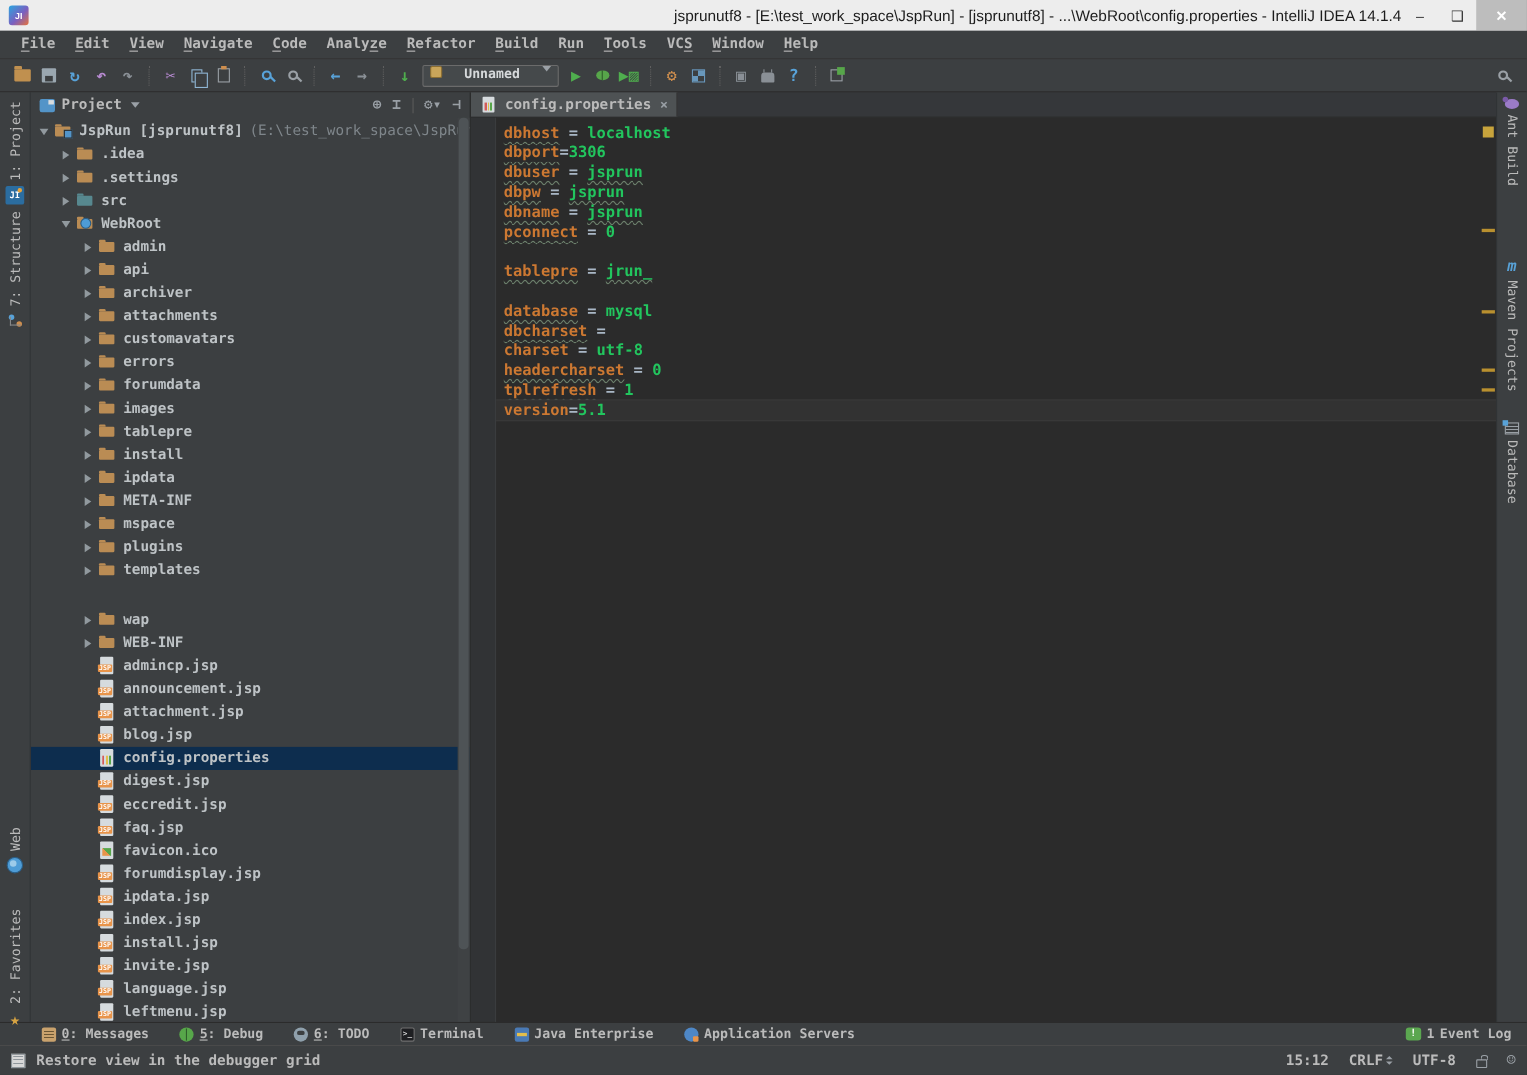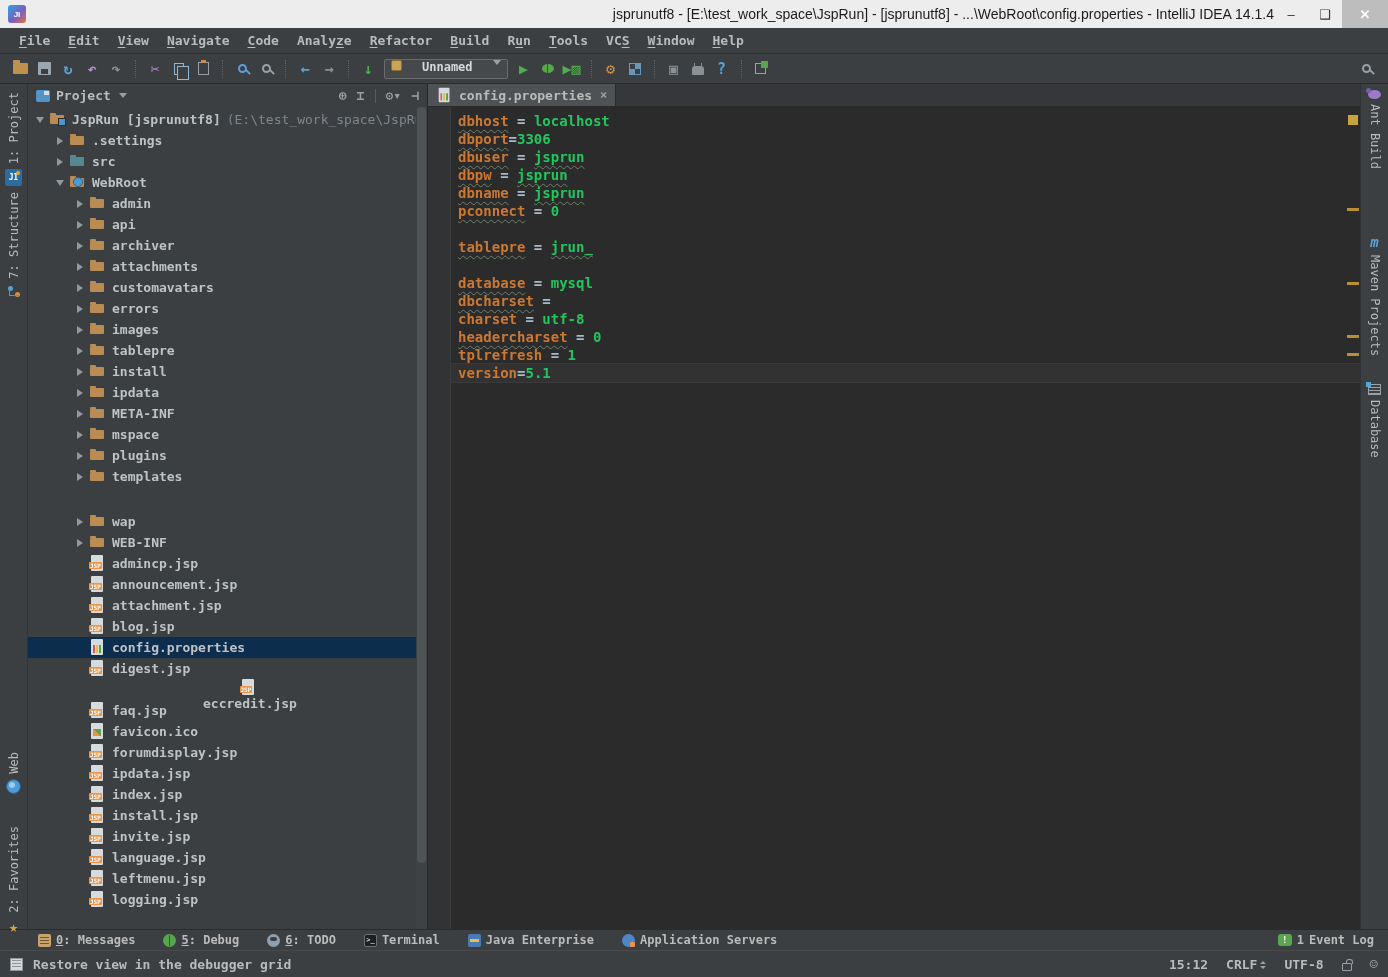--- a/index.html
+++ b/index.html
@@ -325,20 +325,29 @@
             <span class="t-label">JspRun [jsprunutf8]</span>
             <span class="t-extra"> (E:\test_work_space\JspRun)</span>
           </div>
           <div class="trow" style="padding-left: 25px;">
             <span class="ar">
               <span class="tri-c"></span>
             </span>
             <span class="ticon t-folder">
               <span class="f-base"></span>
             </span>
+            <span class="t-label">.idea</span>
+          </div>
+          <div class="trow" style="padding-left: 25px;">
+            <span class="ar">
+              <span class="tri-c"></span>
+            </span>
+            <span class="ticon t-folder">
+              <span class="f-base"></span>
+            </span>
             <span class="t-label">.settings</span>
           </div>
           <div class="trow" style="padding-left: 25px;">
             <span class="ar">
               <span class="tri-c"></span>
             </span>
             <span class="ticon t-src">
               <span class="f-base"></span>
             </span>
             <span class="t-label">src</span>
@@ -406,20 +415,29 @@
             </span>
             <span class="t-label">errors</span>
           </div>
           <div class="trow" style="padding-left: 45px;">
             <span class="ar">
               <span class="tri-c"></span>
             </span>
             <span class="ticon t-folder">
               <span class="f-base"></span>
             </span>
+            <span class="t-label">forumdata</span>
+          </div>
+          <div class="trow" style="padding-left: 45px;">
+            <span class="ar">
+              <span class="tri-c"></span>
+            </span>
+            <span class="ticon t-folder">
+              <span class="f-base"></span>
+            </span>
             <span class="t-label">images</span>
           </div>
           <div class="trow" style="padding-left: 45px;">
             <span class="ar">
               <span class="tri-c"></span>
             </span>
             <span class="ticon t-folder">
               <span class="f-base"></span>
             </span>
             <span class="t-label">tablepre</span>
@@ -531,21 +549,21 @@
             </span>
             <span class="t-label">config.properties</span>
           </div>
           <div class="trow" style="padding-left: 45px;">
             <span class="ar"></span>
             <span class="ticon t-jsp">
               <span class="page"></span>
             </span>
             <span class="t-label">digest.jsp</span>
           </div>
-          <div class="trow" style="padding-left: 45px; flex-direction: column;">
+          <div class="trow" style="padding-left: 45px;">
             <span class="ar"></span>
             <span class="ticon t-jsp">
               <span class="page"></span>
             </span>
             <span class="t-label">eccredit.jsp</span>
           </div>
           <div class="trow" style="padding-left: 45px;">
             <span class="ar"></span>
             <span class="ticon t-jsp">
               <span class="page"></span>

